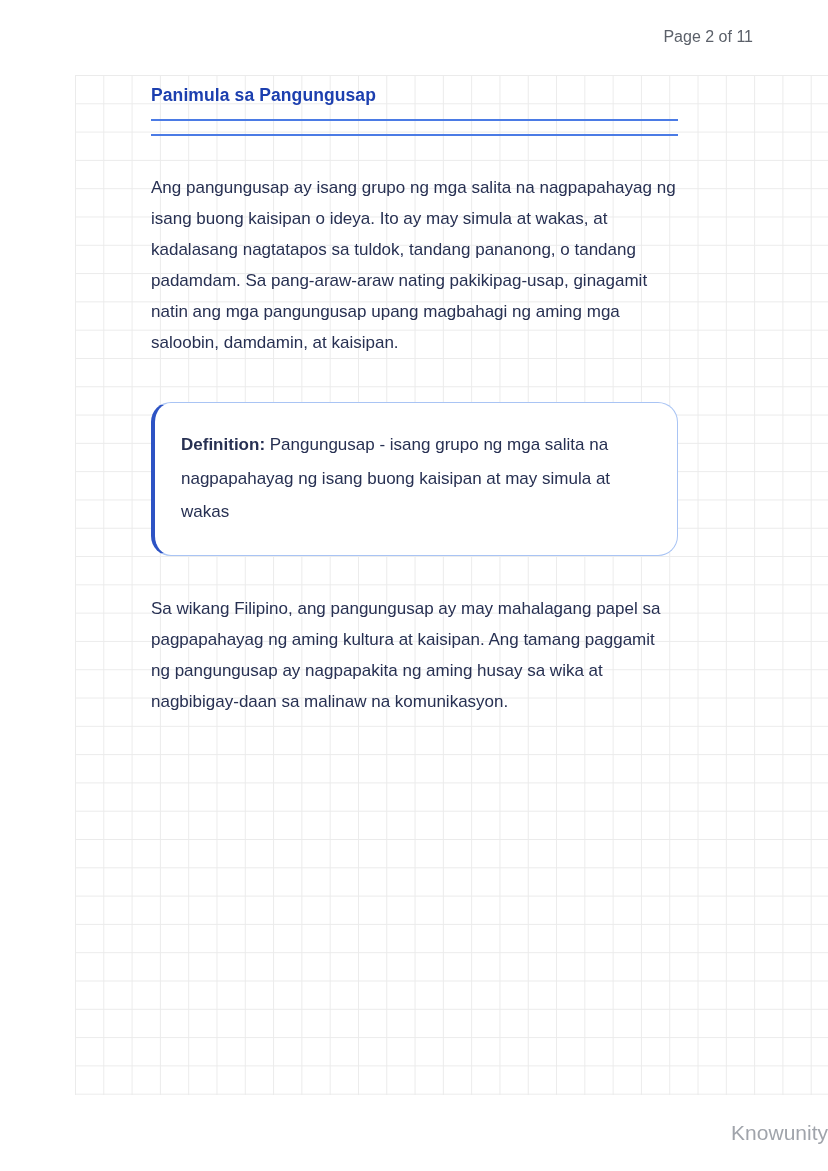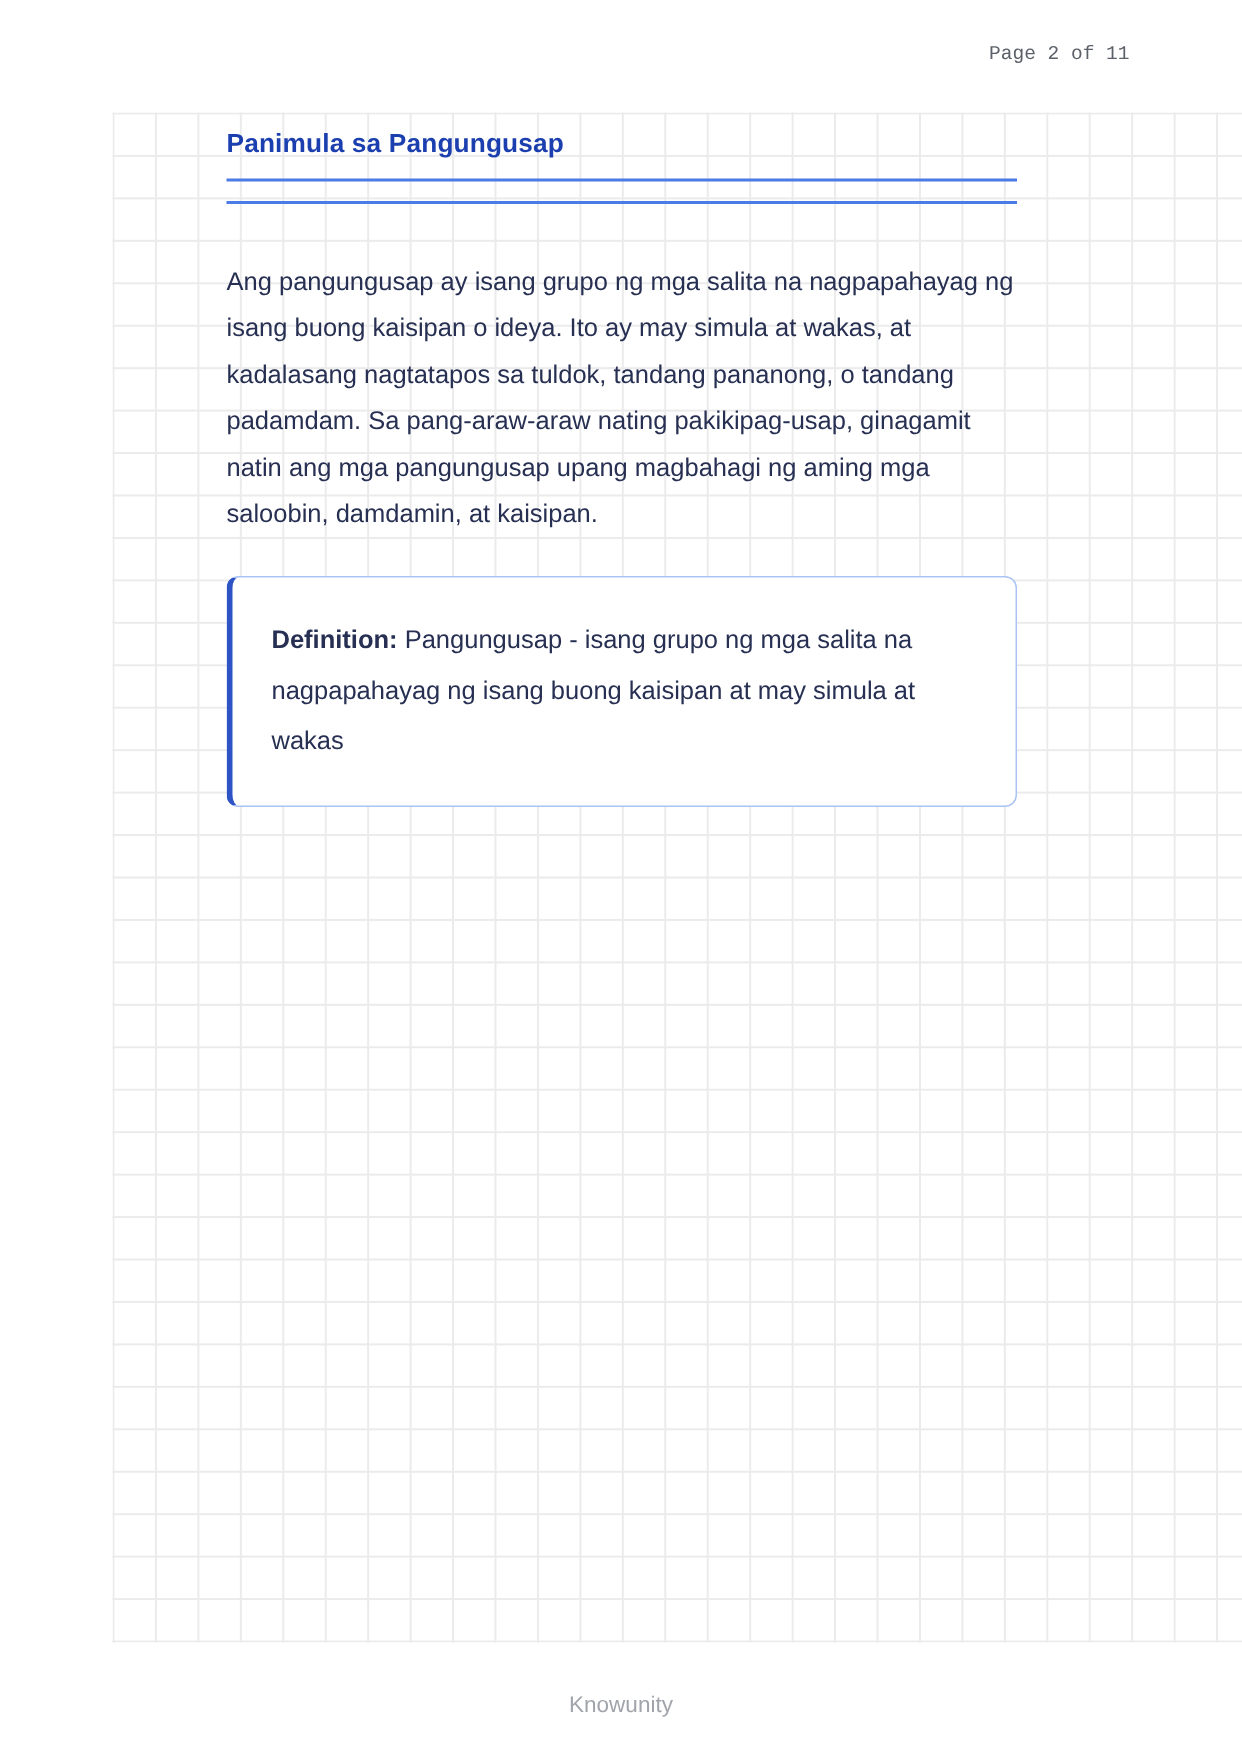--- a/index.html
+++ b/index.html
@@ -10,22 +10,22 @@
     position: relative;
     background: #ffffff;
     font-family: "Liberation Sans", sans-serif;
     overflow: hidden;
   }
 
   .page-number {
     position: absolute;
     top: 28px;
     right: 75px;
-    font-family: Liberation Mono, monospace;
-    font-size: 13px;
+    font-family: Liberation Sans, sans-serif;
+    font-size: 16px;
     color: var(--page-number-color, #5b6069);
   }
 
   .grid-area {
     position: absolute;
     left: 75px;
     top: 75px;
     width: 788px;
     height: 1020px;
     background-color: #ffffff;
@@ -62,44 +62,44 @@
   .body-paragraph {
     margin: 0;
     font-size: 17px;
     line-height: 31px;
     color: var(--body-text, #273052);
   }
   .paragraph-1 { margin-top: 36px; }
   .paragraph-2 { margin-top: 37px; }
 
   .definition-box {
-    margin-top: 26px;
+    margin-top: 44px;
     border: 1.5px solid var(--definition-border, #a9c4f4);
     border-left: 4px solid var(--definition-accent, #2d53c4);
-    border-radius: 8px;
+    border-radius: 20px;
     padding: 25px 28px 26px 26px;
     background: #ffffff;
   }
   .definition-box p {
     margin: 0;
     font-size: 17px;
     line-height: 33.5px;
     color: var(--body-text, #273052);
   }
   .definition-label {
     font-weight: 700;
   }
 
   .footer-brand {
     position: absolute;
     left: 0;
     right: 0;
     bottom: 26px;
-    text-align: center;
-    font-size: 15px;
+    text-align: right;
+    font-size: 21px;
     color: var(--muted, #a0a4ab);
   }
 </style>
 </head>
 <body>
 
 <div class="page-number">Page 2 of 11</div>
 
 <div class="grid-area">
   <div class="content">
@@ -108,17 +108,18 @@
     <hr class="rule">
 
     <hr class="rule">
 
     <p class="body-paragraph paragraph-1">Ang pangungusap ay isang grupo ng mga salita na nagpapahayag ng isang buong kaisipan o ideya. Ito ay may simula at wakas, at kadalasang nagtatapos sa tuldok, tandang pananong, o tandang padamdam. Sa pang-araw-araw nating pakikipag-usap, ginagamit natin ang mga pangungusap upang magbahagi ng aming mga saloobin, damdamin, at kaisipan.</p>
 
     <div class="definition-box">
       <p><span class="definition-label">Definition:</span> <span>Pangungusap - isang grupo ng mga salita na nagpapahayag ng isang buong kaisipan at may simula at wakas</span></p>
     </div>
 
+    <p class="body-paragraph paragraph-2">Sa wikang Filipino, ang pangungusap ay may mahalagang papel sa pagpapahayag ng aming kultura at kaisipan. Ang tamang paggamit ng pangungusap ay nagpapakita ng aming husay sa wika at nagbibigay-daan sa malinaw na komunikasyon.</p>
 
   </div>
 </div>
 
 <div class="footer-brand">Knowunity</div>
 
 </body></html>

